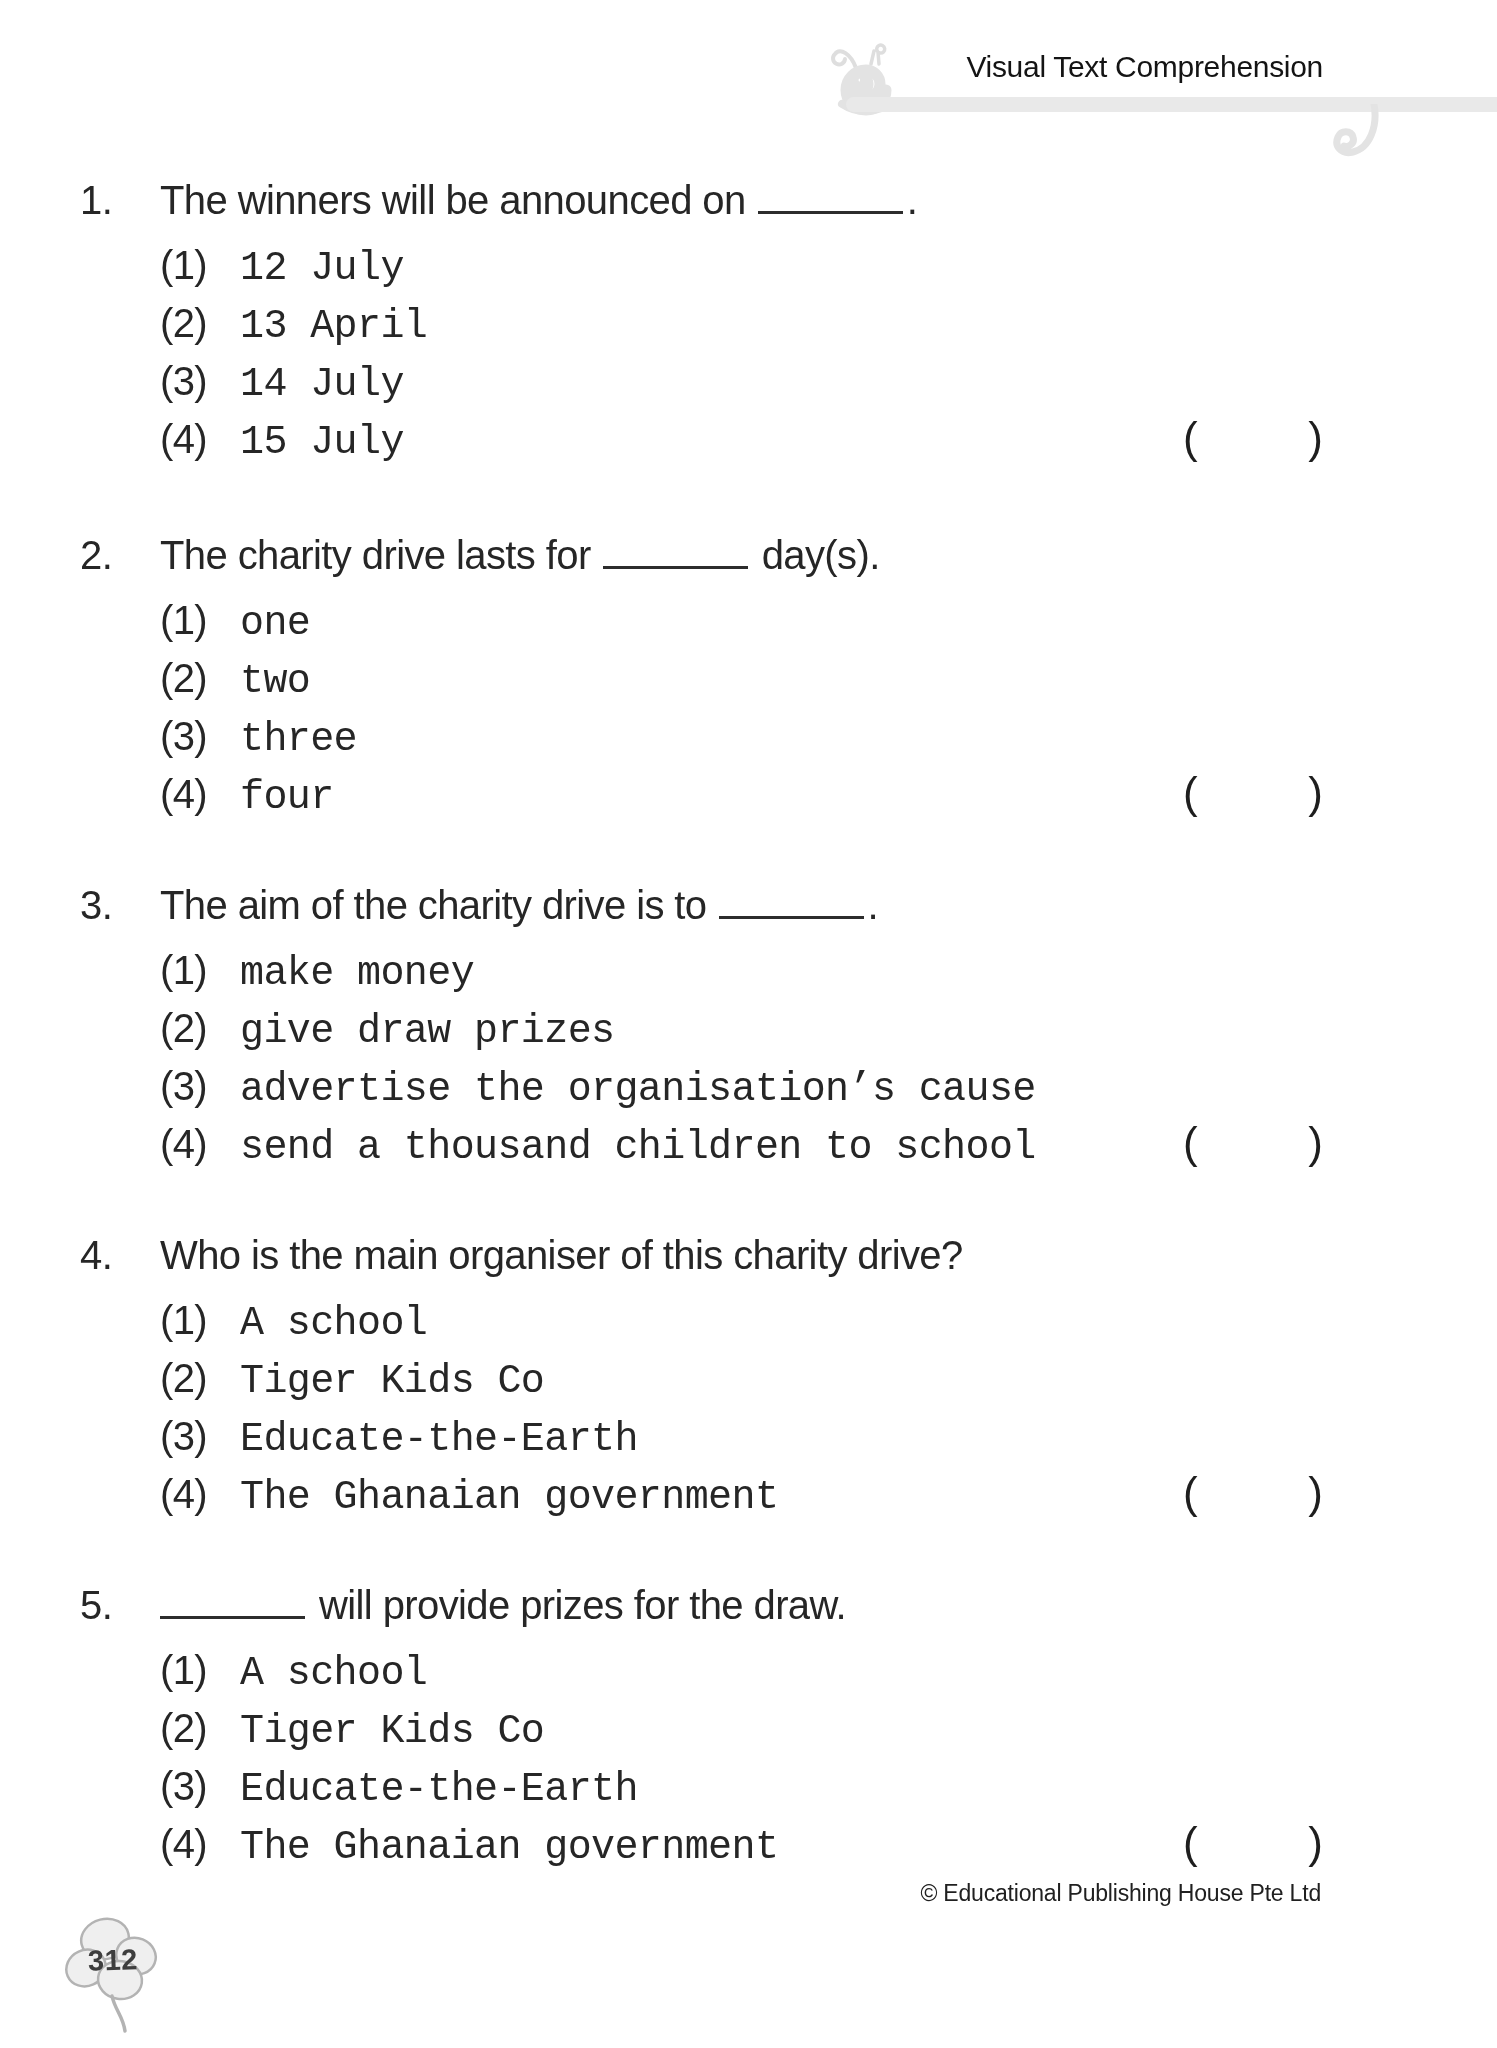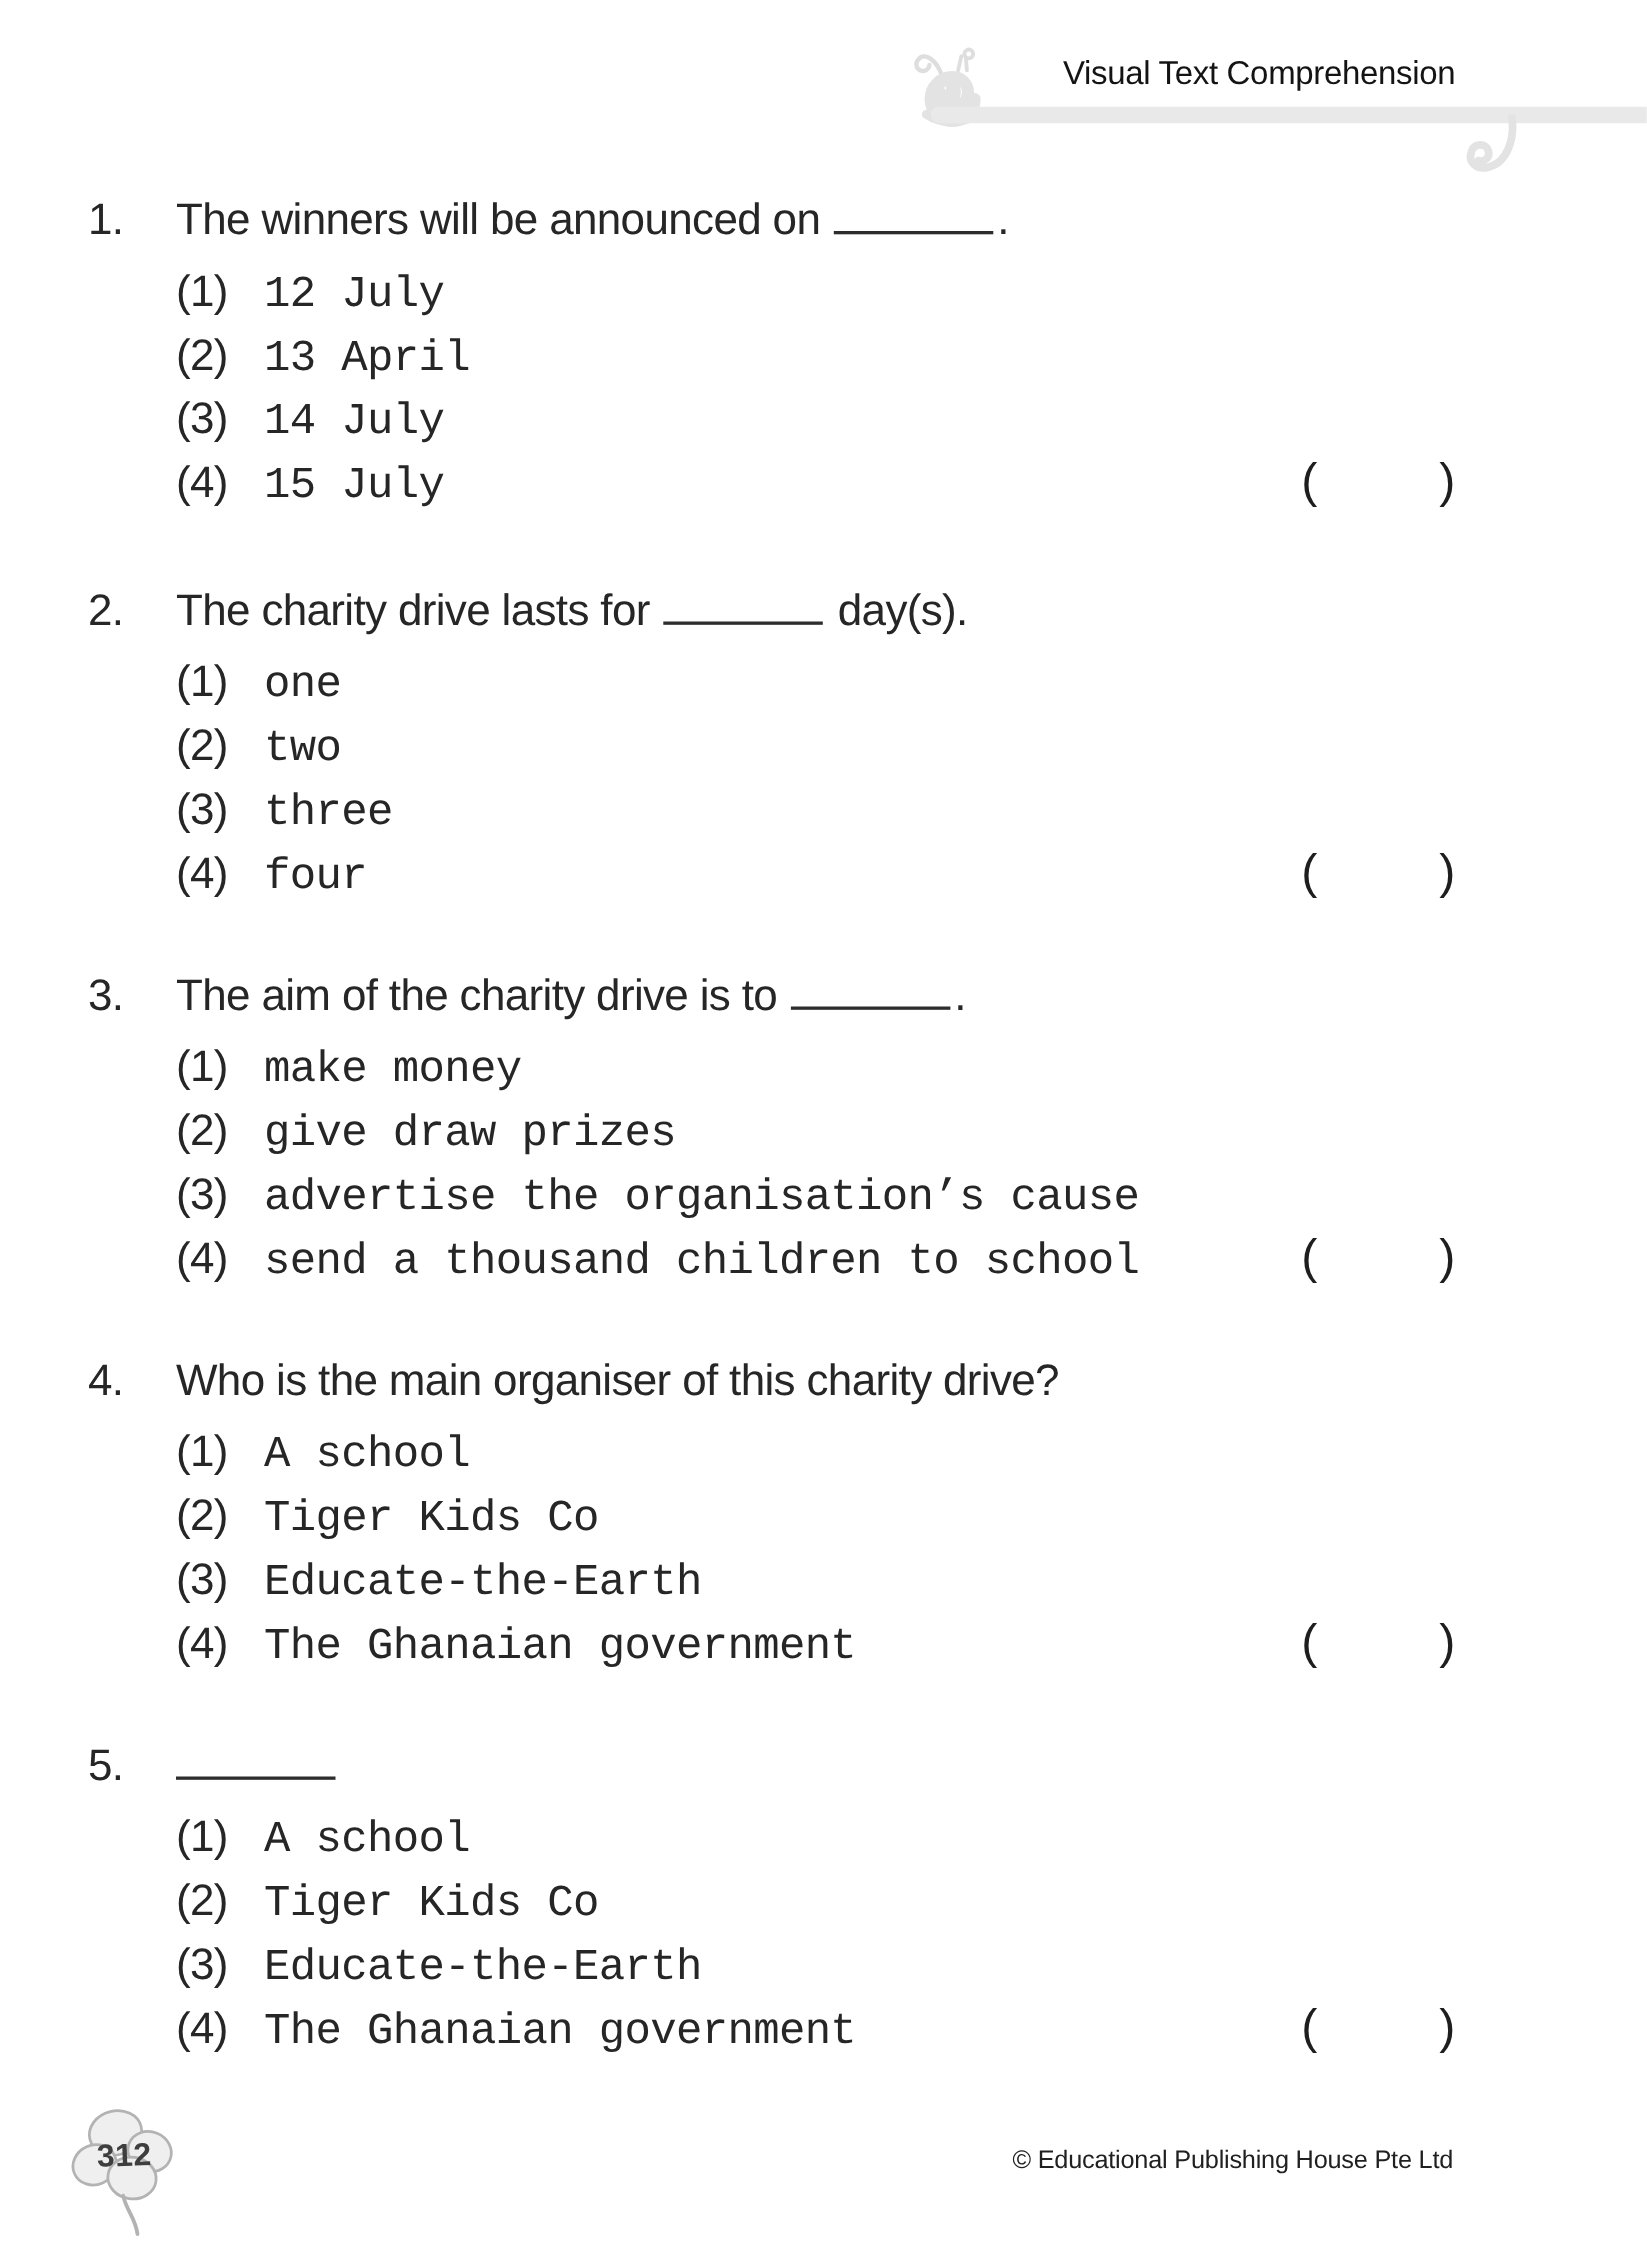--- a/index.html
+++ b/index.html
@@ -114,21 +114,21 @@
     position: absolute;
     left: 88px; top: 1944px;
     font-size: 29px;
     font-weight: 700;
     color: #3e3e3e;
     letter-spacing: 0.5px;
     transform: rotate(-2deg);
   }
   .copyright {
     position: absolute;
-    top: 1950px; right: 176px;
+    top: 1880px; right: 176px;
     font-size: 23px;
     font-weight: 400;
     letter-spacing: -0.2px;
     color: #202020;
     white-space: nowrap;
   }
 </style>
 </head>
 <body>
 
@@ -250,21 +250,21 @@
     <span class="answer">
         <span>(</span>
         <span>)</span>
       </span>
   </div>
 </section>
 
 <section class="question" id="q5">
   <div class="q-row">
     <span class="q-num">5.</span>
-    <span class="q-prompt"><span class="blank lead"></span></span>
+    <span class="q-prompt"><span class="blank lead"></span><span class="gap">will provide prizes for the draw.</span></span>
   </div>
   <div class="opt-row">
     <span class="opt-marker">(1)</span>
     <span class="opt-label">A school</span>
   </div>
   <div class="opt-row">
     <span class="opt-marker">(2)</span>
     <span class="opt-label">Tiger Kids Co</span>
   </div>
   <div class="opt-row">

